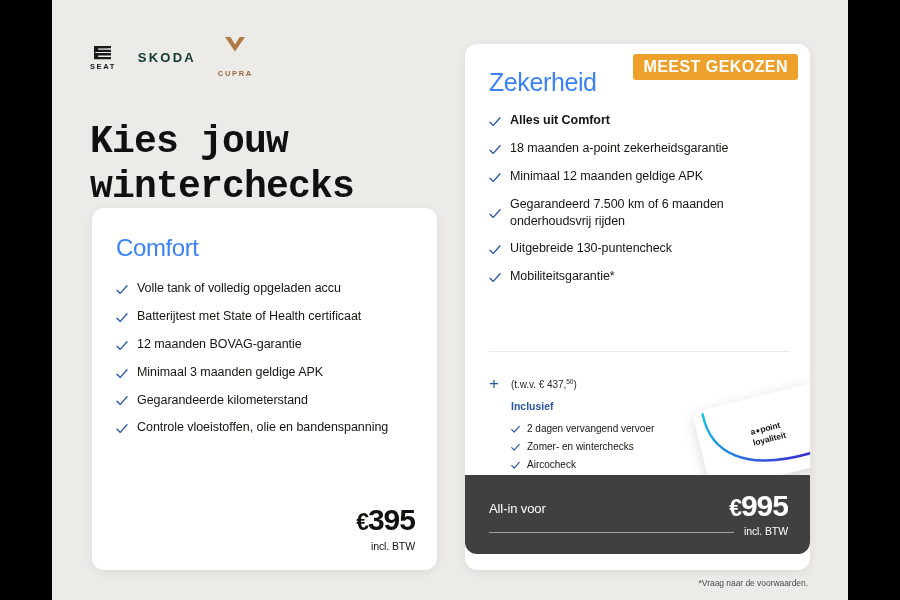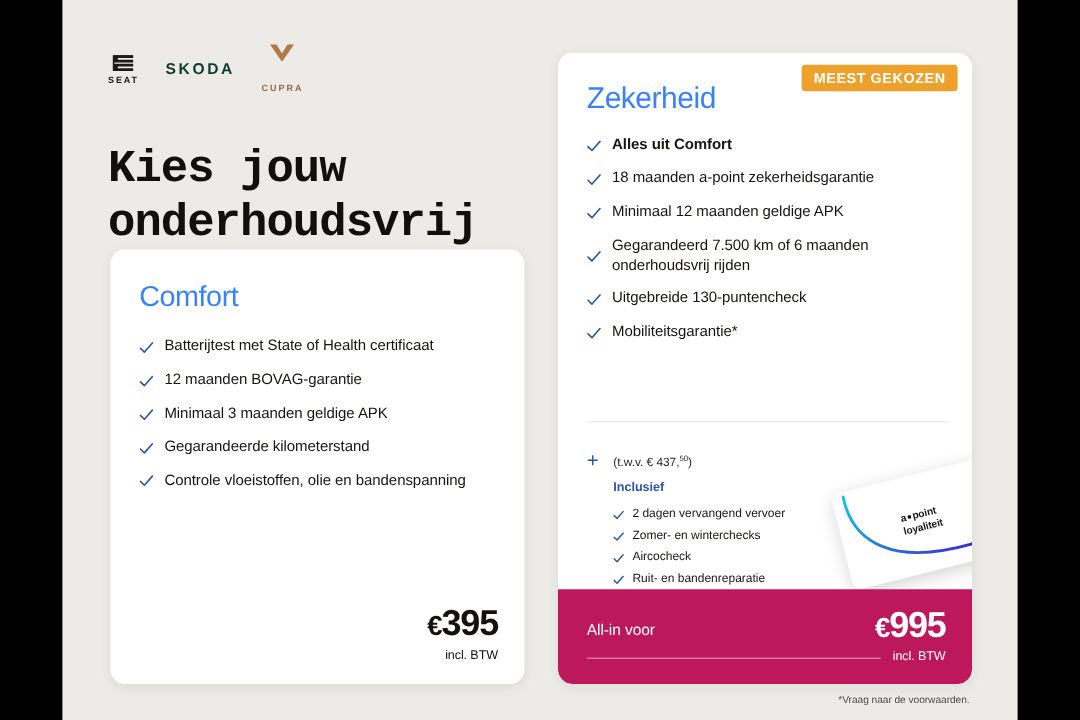--- a/index.html
+++ b/index.html
@@ -110,21 +110,21 @@
   #card-zekerheid .card-title {
     position: absolute; left: 24px; top: 24px;
     font-size: 25px;
   }
 
   .badge {
     position: absolute;
     right: 12px; top: 10px;
     background: #eda12b;
     color: #ffffff;
-    font-size: 12px;
+    font-size: 16px;
     font-weight: 700;
     letter-spacing: 0.45px;
     padding: 5px 10px 5px 10px;
     border-radius: 3px;
     line-height: 1;
   }
 
   
   .features {
     position: absolute;
@@ -282,23 +282,23 @@
   .price-block .sub {
     font-size: 10.5px;
     color: #14120f;
     margin-top: 5px;
     letter-spacing: -0.1px;
   }
 
   
   .blue-footer {
     position: absolute;
-    left: 0; right: 0; bottom: 0;
+    left: 0; right: 0; bottom: 16px;
     height: 79px;
-    background: #be185d;
+    background: #404040;
     border-radius: 0 0 12px 12px;
     z-index: 4;
   }
   .blue-footer .label {
     position: absolute;
     left: 24px; top: 26px;
     font-size: 13px;
     color: #ffffff;
     letter-spacing: -0.1px;
   }
@@ -363,27 +363,35 @@
             <path d="M6.2 1 L11 6 L15.8 1 L11 3.2 Z" fill="#ecebe8"></path>
           </svg>
         </span>
         <span class="word">CUPRA</span>
       </div>
 
     </div>
 
     <h1 class="headline">
       <span>Kies jouw</span>
-      <span class="l2">onderhoudsvrij</span>
+      <span class="l2">winterchecks</span>
     </h1>
 
     <div class="card" id="card-comfort">
       <div class="card-title">Comfort</div>
 
       <ul class="features" id="comfort-features">
+        <li>
+          <span class="tick">
+            <svg width="12" height="12" viewBox="0 0 12 12">
+                <path d="M1 6.2 L4.3 9.4 L11 1.8" fill="none" stroke="#2a55a8" stroke-width="1.35" stroke-linecap="round" stroke-linejoin="round"></path>
+              </svg>
+          </span>
+          <span class="txt">Volle tank of volledig opgeladen accu</span>
+        </li>
         <li>
           <span class="tick">
             <svg width="12" height="12" viewBox="0 0 12 12">
                 <path d="M1 6.2 L4.3 9.4 L11 1.8" fill="none" stroke="#2a55a8" stroke-width="1.35" stroke-linecap="round" stroke-linejoin="round"></path>
               </svg>
           </span>
           <span class="txt">Batterijtest met State of Health certificaat</span>
         </li>
         <li>
           <span class="tick">

